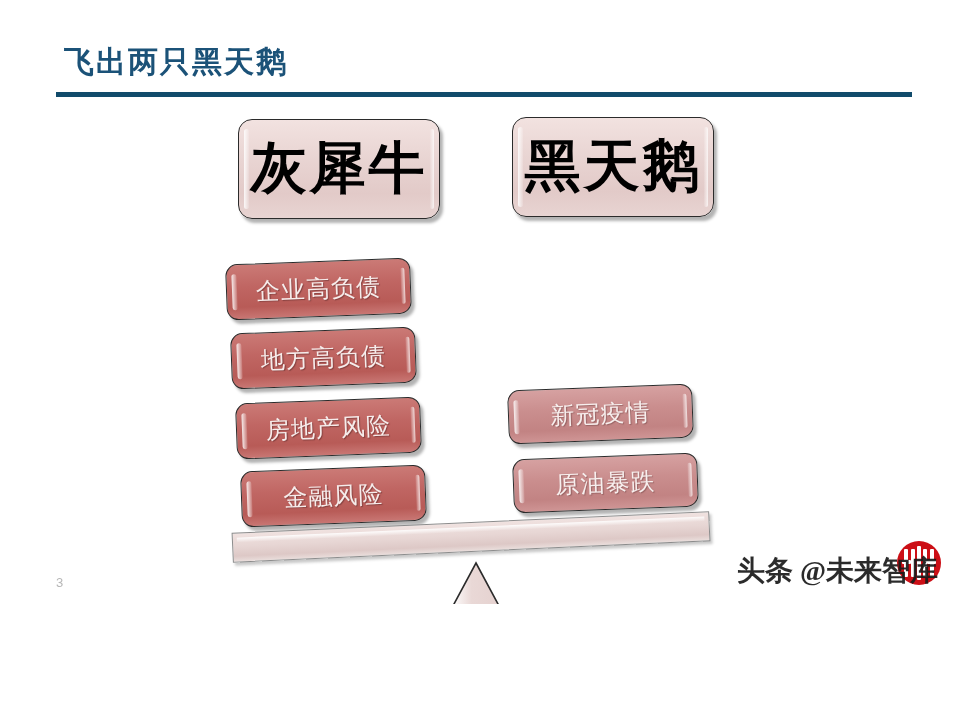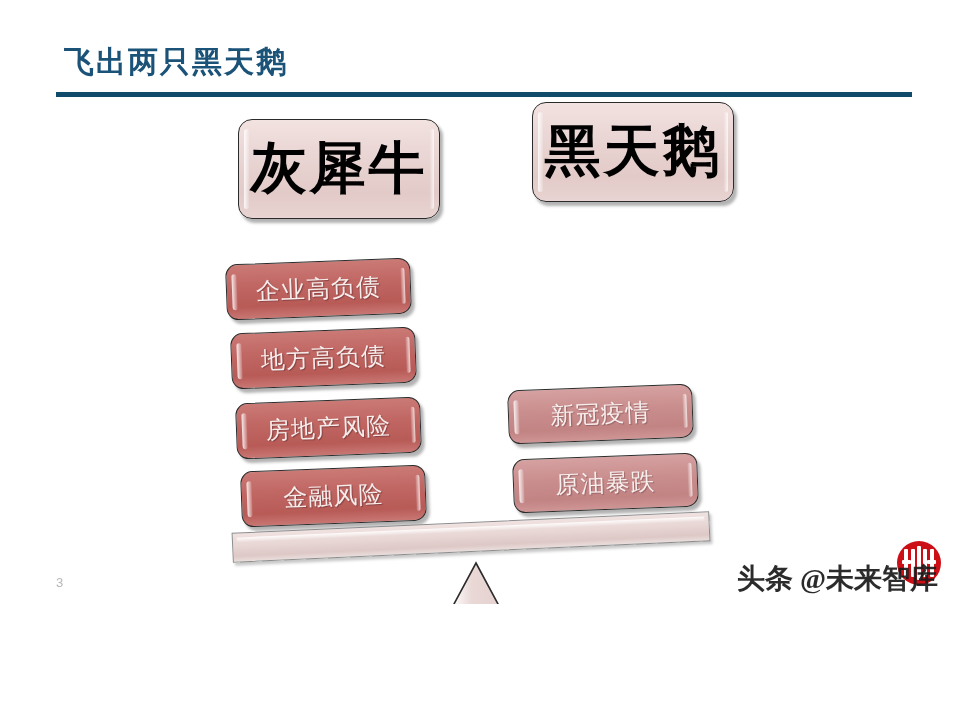--- a/index.html
+++ b/index.html
@@ -159,21 +159,21 @@
     font-family: "Liberation Serif", "DejaVu Serif", serif;
     font-size: 27px;
     font-weight: bold;
     color: #111111;
     letter-spacing: 0px;
     white-space: nowrap;
   }
   #watermark {
     position: absolute;
     right: 22px;
-    bottom: 6px;
+    bottom: 14px;
     font-family: "Liberation Serif", "DejaVu Serif", serif;
     font-size: 28px;
     font-weight: bold;
     color: #1a1a1a;
     white-space: nowrap;
     opacity: 0.92;
     letter-spacing: 0px;
   }
 </style>
 </head>
@@ -183,21 +183,21 @@
 
   <div class="slide-title">飞出两只黑天鹅</div>
   <div class="title-rule"></div>
 
   <div class="plaque top" style="left:238px; top:119px; width:202px; height:100px;">
     <span class="sheen-l"></span>
     <span class="sheen-r"></span>
     <span class="txt">灰犀牛</span>
   </div>
 
-  <div class="plaque top" style="left:512px; top:102px; width:202px; height:100px;margin-left:20px;">
+  <div class="plaque top" style="left:512px; top:117px; width:202px; height:100px;">
     <span class="sheen-l"></span>
     <span class="sheen-r"></span>
     <span class="txt">黑天鹅</span>
   </div>
 
   <div class="plaque risk" style="left:226px; top:261px; width:185px; height:56px; transform:rotate(-2.2deg);">
     <span class="sheen-l"></span>
     <span class="sheen-r"></span>
     <span class="txt">企业高负债</span>
   </div>

